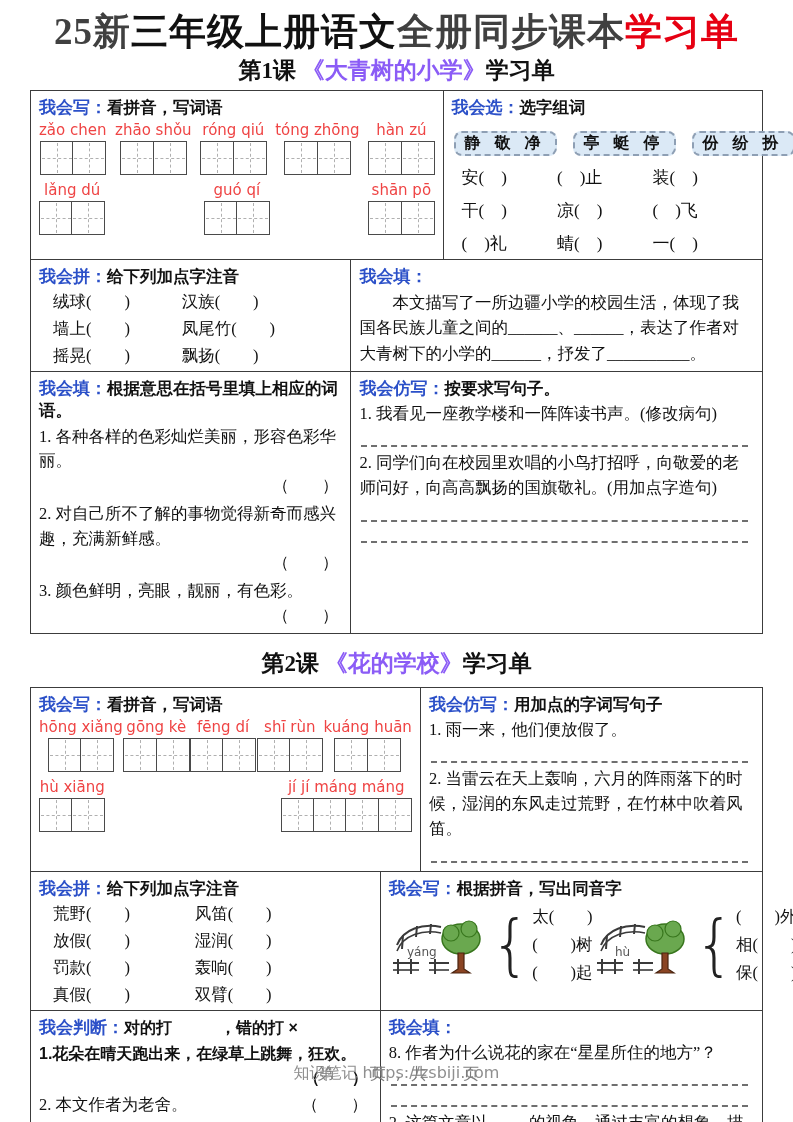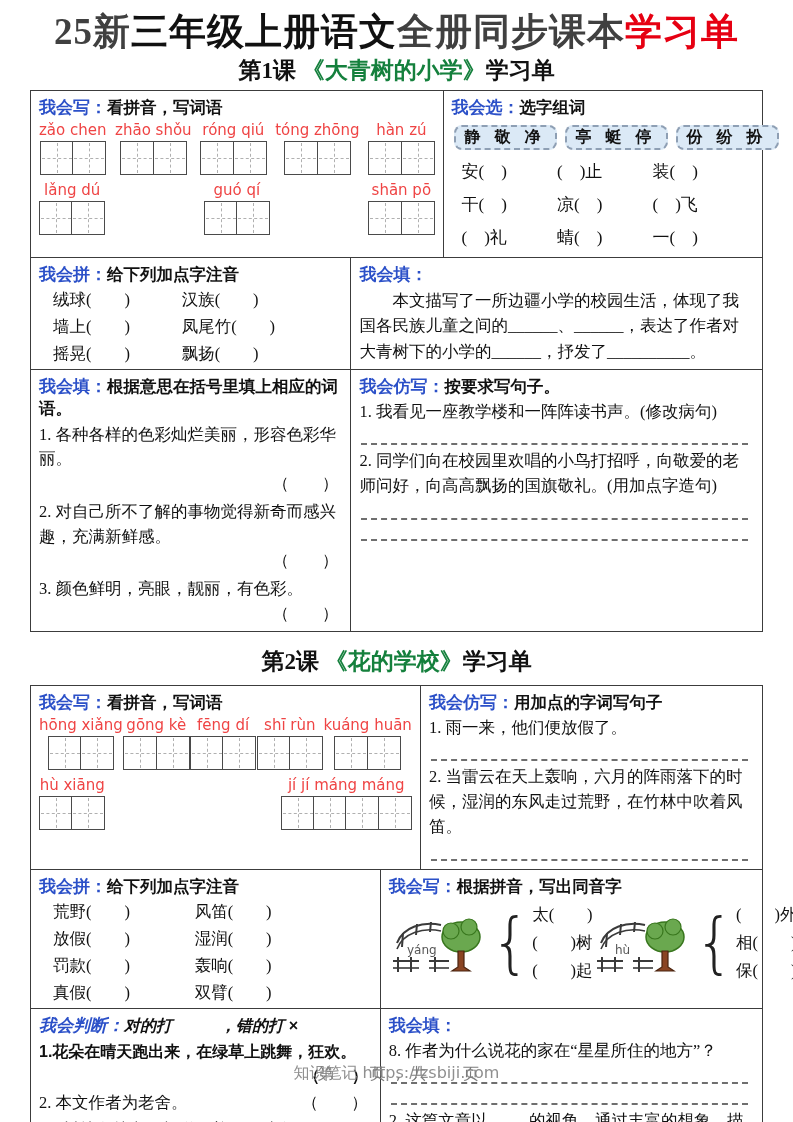--- a/index.html
+++ b/index.html
@@ -9,21 +9,21 @@
     font-family:"Liberation Serif","DejaVu Serif",serif;
     color:#111;
   }
   .page { padding:12px 30px 0 30px; }
 
   
   .main-title { text-align:center; font-size:37px; font-weight:bold; letter-spacing:1px; line-height:1.1; }
   .main-title .blue { color:#404040; }
   .main-title .red  { color:#e60012; }
   .lesson-title { text-align:center; font-size:23px; font-weight:bold; margin-top:2px; }
-  .lesson-title .book { color:#15803d; }
+  .lesson-title .book { color:#8b5cf6; }
   .lesson-title.second { margin:14px 0 8px 0; }
 
   
   .sheet { border:1.6px solid #3c3c3c; margin-top:4px; }
   .trow { display:flex; border-top:1.6px solid #3c3c3c; }
   .trow:first-child { border-top:none; }
   .cell { padding:5px 8px 4px 8px; }
   .cell + .cell { border-left:1.6px solid #3c3c3c; }
 
   .lbl { color:#2b50c8; font-weight:bold; font-size:17px; }
@@ -33,21 +33,21 @@
   .words { display:flex; flex-wrap:wrap; justify-content:space-between; margin-top:2px; }
   .word { display:flex; flex-direction:column; align-items:center; margin-bottom:6px; }
   .py { font-family:"DejaVu Sans","Liberation Sans",sans-serif; font-size:15px; color:#ef4444; margin-bottom:2px; white-space:nowrap; }
   .boxes { display:flex; }
   .tzg { width:34px; height:34px; border:1.6px solid #4a4a4a; position:relative; background:#fff; }
   .tzg + .tzg { margin-left:-1.6px; }
   .tzg::before { content:""; position:absolute; left:1px; right:1px; top:50%; border-top:1px dashed #b0b0b0; }
   .tzg::after  { content:""; position:absolute; top:1px; bottom:1px; left:50%; border-left:1px dashed #b0b0b0; }
 
   
-  .groups { display:flex; gap:8px; margin:6px 0 8px 2px; }
+  .groups { display:flex; gap:16px; margin:12px 0 8px 2px; }
   .grp { background:#dbe9f6; border:2px dashed #8e9fb4; border-radius:8px; padding:0 9px; font-weight:bold; font-size:16px; letter-spacing:5px; white-space:nowrap; }
   .choose-grid { display:grid; grid-template-columns:1fr 1fr 1fr; row-gap:10px; font-size:17px; padding:2px 6px 0 10px; }
   .choose-grid span { white-space:pre; }
 
   
   .pin-grid { display:grid; grid-template-columns:1fr 1.25fr; row-gap:5px; font-size:16.5px; padding:3px 0 0 14px; }
   .pin-grid span { white-space:pre; }
 
   
   .para { font-size:16.5px; line-height:1.55; text-indent:2em; margin-top:2px; }
@@ -59,21 +59,21 @@
 
   
   .homo-wrap { display:flex; justify-content:space-around; align-items:center; margin-top:6px; }
   .homo { display:flex; align-items:center; }
   .brace { font-family:"DejaVu Sans",sans-serif; font-size:62px; font-weight:200; color:#222; transform:scaleY(1.05); line-height:0.9; margin:0 2px; }
   .homo-items { display:flex; flex-direction:column; gap:6px; font-size:16.5px; }
   .homo-items span { white-space:pre; }
 
   
   .judge-head, .judge-b { font-family:"Liberation Sans","DejaVu Sans",sans-serif; font-weight:bold; font-size:16px; }
-  .judge-head { white-space:pre-wrap;font-style:italic; }
+  .judge-head { white-space:pre-wrap; }
   .judge-head .lbl { font-family:"Liberation Sans","DejaVu Sans",sans-serif; }
 
   
   .footer { position:absolute; left:0; right:0; top:1063px; height:24px; text-align:center; color:#8f8f8f; font-size:16px; font-family:"DejaVu Sans","Liberation Sans",sans-serif; }
   .footer .overlay { position:absolute; left:50%; top:1px; transform:translateX(-46%); letter-spacing:10px; color:#7d7d7d; }
 
   
   .t1r1 .cell { min-height:166px; } .t1r2 .cell { min-height:108px; } .t1r3 .cell { min-height:160px; }
   .t2r1 .cell { min-height:174px; } .t2r2 .cell { min-height:110px; } .t2r3 .cell { min-height:178px; }
 </style>

